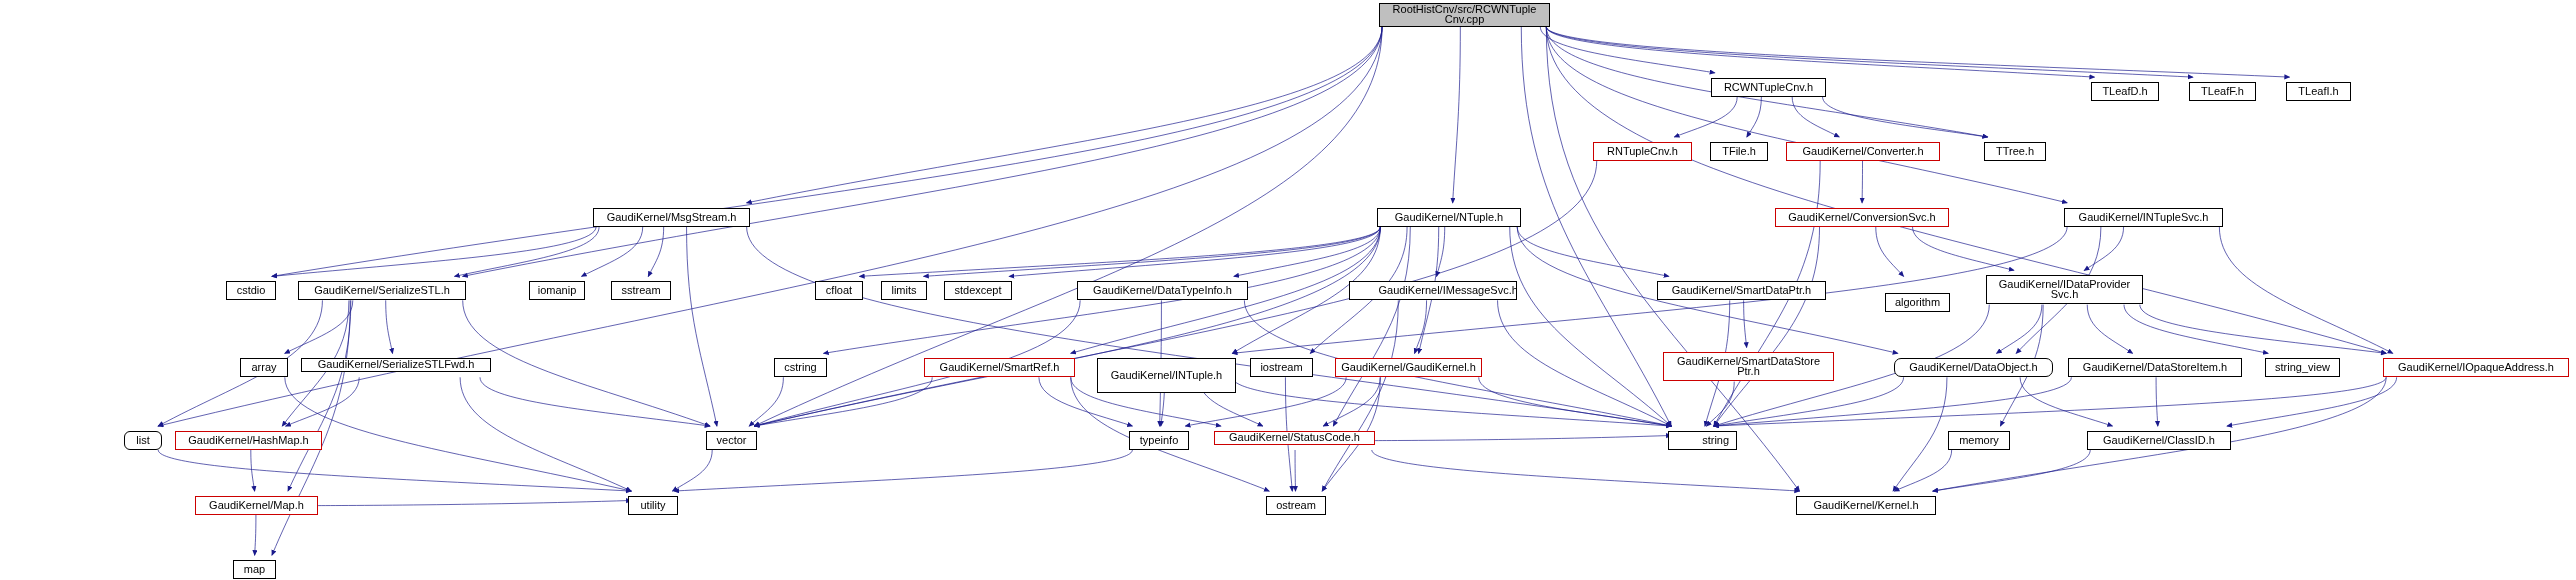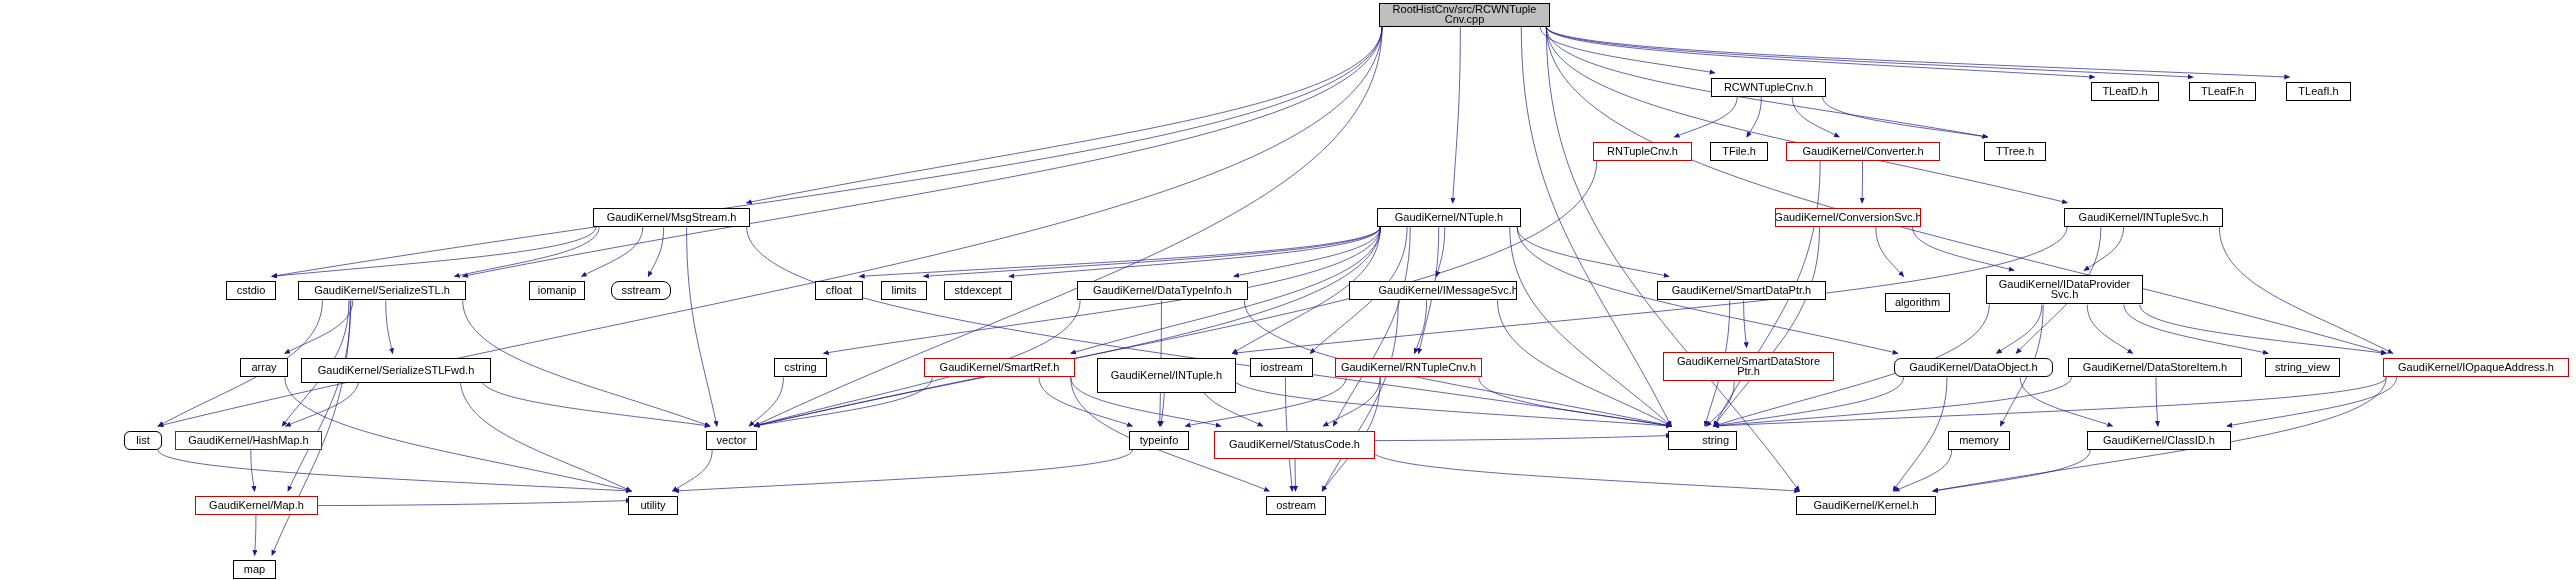--- a/index.html
+++ b/index.html
@@ -170,53 +170,53 @@
     <div class="node" style="left: 1711px; top: 78px; width: 115px; height: 19px;">RCWNTupleCnv.h</div>
     <div class="node" style="left: 2091px; top: 82px; width: 68px; height: 19px;">TLeafD.h</div>
     <div class="node" style="left: 2189px; top: 82px; width: 67px; height: 19px;">TLeafF.h</div>
     <div class="node" style="left: 2286px; top: 82px; width: 65px; height: 19px;">TLeafI.h</div>
     <div class="node red" style="left: 1593px; top: 142px; width: 99px; height: 19px;">RNTupleCnv.h</div>
     <div class="node" style="left: 1710px; top: 142px; width: 58px; height: 19px;">TFile.h</div>
     <div class="node red" style="left: 1786px; top: 142px; width: 154px; height: 19px;">GaudiKernel/Converter.h</div>
     <div class="node" style="left: 1984px; top: 142px; width: 62px; height: 19px;">TTree.h</div>
     <div class="node" style="left: 593px; top: 208px; width: 157px; height: 19px;">GaudiKernel/MsgStream.h</div>
     <div class="node" style="left: 1377px; top: 208px; width: 144px; height: 19px;">GaudiKernel/NTuple.h</div>
-    <div class="node red" style="left: 1775px; top: 208px; width: 146px; height: 19px;">GaudiKernel/ConversionSvc.h</div>
+    <div class="node red" style="left: 1775px; top: 208px; width: 174px; height: 19px;">GaudiKernel/ConversionSvc.h</div>
     <div class="node" style="left: 2064px; top: 208px; width: 159px; height: 19px;">GaudiKernel/INTupleSvc.h</div>
     <div class="node" style="left: 226px; top: 281px; width: 50px; height: 19px;">cstdio</div>
     <div class="node" style="left: 298px; top: 281px; width: 168px; height: 19px;">GaudiKernel/SerializeSTL.h</div>
     <div class="node" style="left: 529px; top: 281px; width: 56px; height: 19px;">iomanip</div>
-    <div class="node" style="left: 611px; top: 281px; width: 60px; height: 19px; border-radius: 8px;">sstream</div>
+    <div class="node" style="left: 611px; top: 281px; width: 60px; height: 19px;">sstream</div>
     <div class="node" style="left: 815px; top: 281px; width: 48px; height: 19px;">cfloat</div>
     <div class="node" style="left: 881px; top: 281px; width: 46px; height: 19px;">limits</div>
     <div class="node" style="left: 944px; top: 281px; width: 68px; height: 19px;">stdexcept</div>
     <div class="node" style="left: 1077px; top: 281px; width: 171px; height: 19px;">GaudiKernel/DataTypeInfo.h</div>
     <div class="node" style="left: 1349px; top: 281px; width: 168px; height: 19px; padding-left: 32px;">GaudiKernel/IMessageSvc.h</div>
     <div class="node" style="left: 1657px; top: 281px; width: 169px; height: 19px;">GaudiKernel/SmartDataPtr.h</div>
     <div class="node" style="left: 1885px; top: 293px; width: 65px; height: 19px;">algorithm</div>
     <div class="node" style="left: 1986px; top: 275px; width: 157px; height: 29px;">GaudiKernel/IDataProvider
 Svc.h</div>
     <div class="node" style="left: 240px; top: 358px; width: 48px; height: 19px;">array</div>
-    <div class="node" style="left: 301px; top: 358px; width: 190px; height: 25px;">GaudiKernel/SerializeSTLFwd.h</div>
+    <div class="node" style="left: 301px; top: 358px; width: 190px; height: 14px;">GaudiKernel/SerializeSTLFwd.h</div>
     <div class="node" style="left: 774px; top: 358px; width: 53px; height: 19px;">cstring</div>
     <div class="node red" style="left: 924px; top: 358px; width: 151px; height: 19px;">GaudiKernel/SmartRef.h</div>
     <div class="node" style="left: 1097px; top: 358px; width: 139px; height: 35px;">GaudiKernel/INTuple.h</div>
     <div class="node" style="left: 1250px; top: 358px; width: 63px; height: 19px;">iostream</div>
-    <div class="node red" style="left: 1335px; top: 358px; width: 147px; height: 19px;">GaudiKernel/RNTupleCnv.h</div>
+    <div class="node red" style="left: 1335px; top: 358px; width: 147px; height: 19px;">GaudiKernel/GaudiKernel.h</div>
     <div class="node red" style="left: 1663px; top: 352px; width: 171px; height: 29px;">GaudiKernel/SmartDataStore
 Ptr.h</div>
     <div class="node" style="left: 1894px; top: 358px; width: 159px; height: 19px; border-radius: 7px;">GaudiKernel/DataObject.h</div>
     <div class="node" style="left: 2068px; top: 358px; width: 174px; height: 19px;">GaudiKernel/DataStoreItem.h</div>
     <div class="node" style="left: 2265px; top: 358px; width: 75px; height: 19px;">string_view</div>
     <div class="node red" style="left: 2383px; top: 358px; width: 186px; height: 19px;">GaudiKernel/IOpaqueAddress.h</div>
     <div class="node" style="left: 124px; top: 431px; width: 38px; height: 19px; border-radius: 6px;">list</div>
     <div class="node red" style="left: 175px; top: 431px; width: 147px; height: 19px;">GaudiKernel/HashMap.h</div>
     <div class="node" style="left: 706px; top: 431px; width: 51px; height: 19px;">vector</div>
     <div class="node" style="left: 1129px; top: 431px; width: 60px; height: 19px;">typeinfo</div>
-    <div class="node red" style="left: 1214px; top: 431px; width: 161px; height: 28px;">GaudiKernel/StatusCode.h</div>
+    <div class="node red" style="left: 1214px; top: 431px; width: 161px; height: 14px;">GaudiKernel/StatusCode.h</div>
     <div class="node" style="left: 1668px; top: 431px; width: 69px; height: 19px; padding-left: 28px;">string</div>
     <div class="node" style="left: 1948px; top: 431px; width: 62px; height: 19px;">memory</div>
     <div class="node" style="left: 2087px; top: 431px; width: 144px; height: 19px;">GaudiKernel/ClassID.h</div>
     <div class="node red" style="left: 195px; top: 496px; width: 123px; height: 19px;">GaudiKernel/Map.h</div>
     <div class="node" style="left: 628px; top: 496px; width: 50px; height: 19px;">utility</div>
     <div class="node" style="left: 1266px; top: 496px; width: 60px; height: 19px;">ostream</div>
     <div class="node" style="left: 1796px; top: 496px; width: 140px; height: 19px;">GaudiKernel/Kernel.h</div>
     <div class="node" style="left: 233px; top: 560px; width: 43px; height: 19px;">map</div>
   </div>
 

